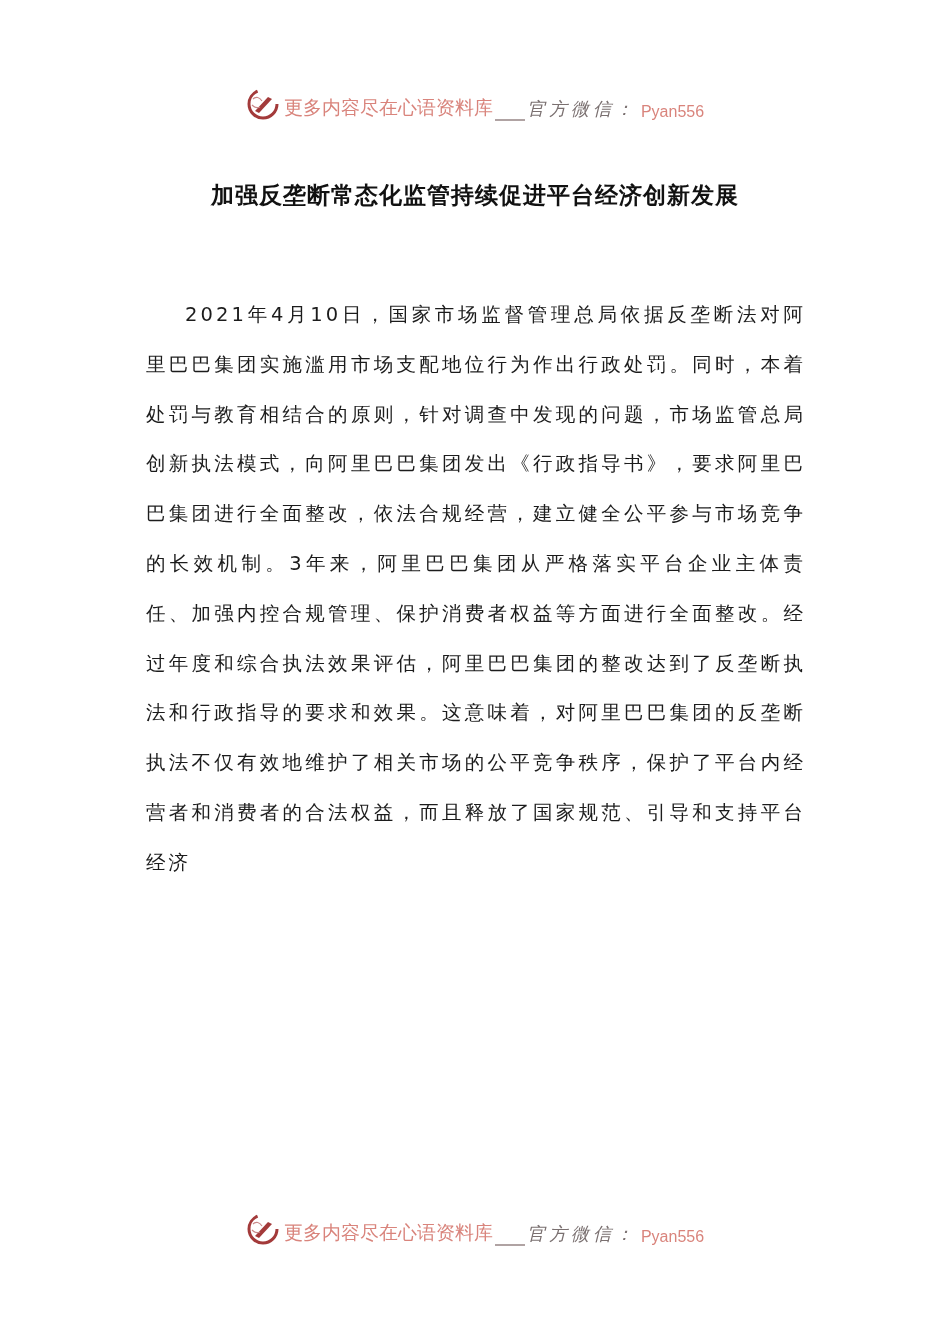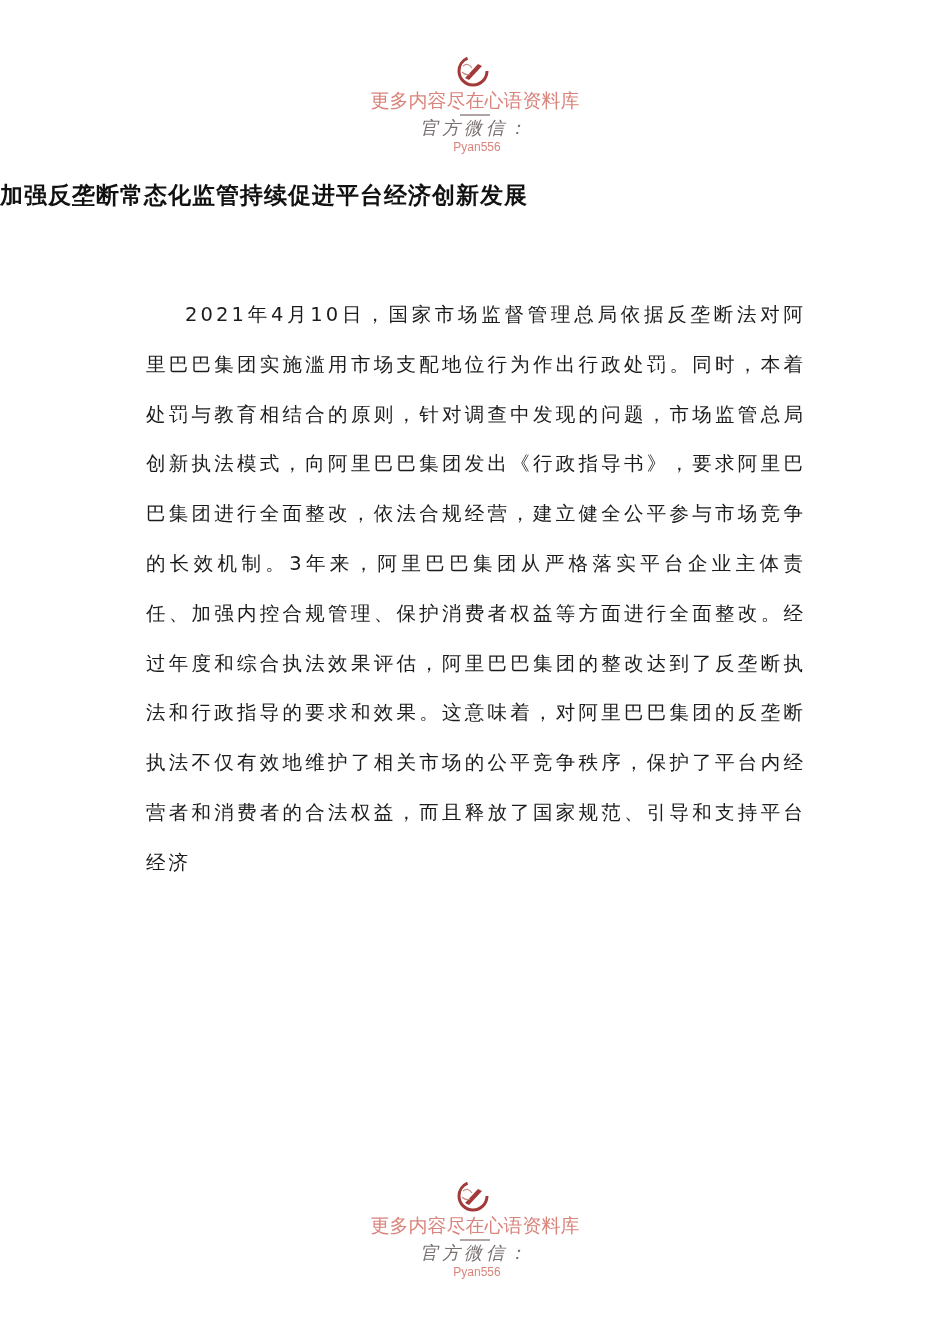--- a/index.html
+++ b/index.html
@@ -1,26 +1,26 @@
 <!DOCTYPE html>
 <html><head>
   <meta charset="utf-8">
   <style>
     html, body { margin: 0; padding: 0; background: #ffffff; }
     body { width: 950px; height: 1344px; position: relative; overflow: hidden; font-family: "DejaVu Sans", sans-serif; color: #1a1a1a; }
     .watermark { position: absolute; left: 0; width: 950px; height: 40px; display: flex; justify-content: center; align-items: center; }
     .watermark.top { top: 84px; }
     .watermark.bottom { top: 1209px; }
-    .wm-inner { display: flex; align-items: center; flex-direction: column; }
+    .wm-inner { display: flex; align-items: flex-end; }
     .wm-logo { width: 34px; height: 34px; margin-right: 4px; }
     .wm-site { font-family: "DejaVu Serif", serif; font-size: 19px; color: #d9847c; letter-spacing: 0px; }
     .wm-dash { display: inline-block; width: 30px; height: 2px; background: #b0a3a3; margin: 0 2px; vertical-align: middle; }
     .wm-official { font-family: Liberation Mono, monospace; font-size: 18px; color: #7a7070; letter-spacing: 4px; font-style: italic; }
-    .wm-id { font-family: "Liberation Sans", sans-serif; font-size: 12px; color: #d9847c; margin-left: 4px; }
-    .title { position: absolute; top: 180px; left: 0; width: 950px; font-size: 23px; font-weight: bold; color: #111; letter-spacing: 1px; }
+    .wm-id { font-family: "Liberation Sans", sans-serif; font-size: 16px; color: #d9847c; margin-left: 4px; }
+    .title { position: absolute; top: 180px; left: 0; width: 950px; text-align: center; font-size: 23px; font-weight: bold; color: #111; letter-spacing: 1px; }
     .content { position: absolute; top: 290px; left: 146px; width: 660px; }
     .para { font-size: 19.5px; line-height: 49.8px; text-align: justify; text-justify: inter-character; letter-spacing: 3.1px; margin: 0; color: #1c1c1c; text-indent: 2em; }
   </style>
 </head>
 <body>
 
 <div class="watermark top">
   <div class="wm-inner">
     <svg class="wm-logo" viewBox="0 0 34 34">
       <circle cx="17" cy="17" r="14" fill="none" stroke="#a33a3a" stroke-width="3" stroke-dasharray="60 28"></circle>

